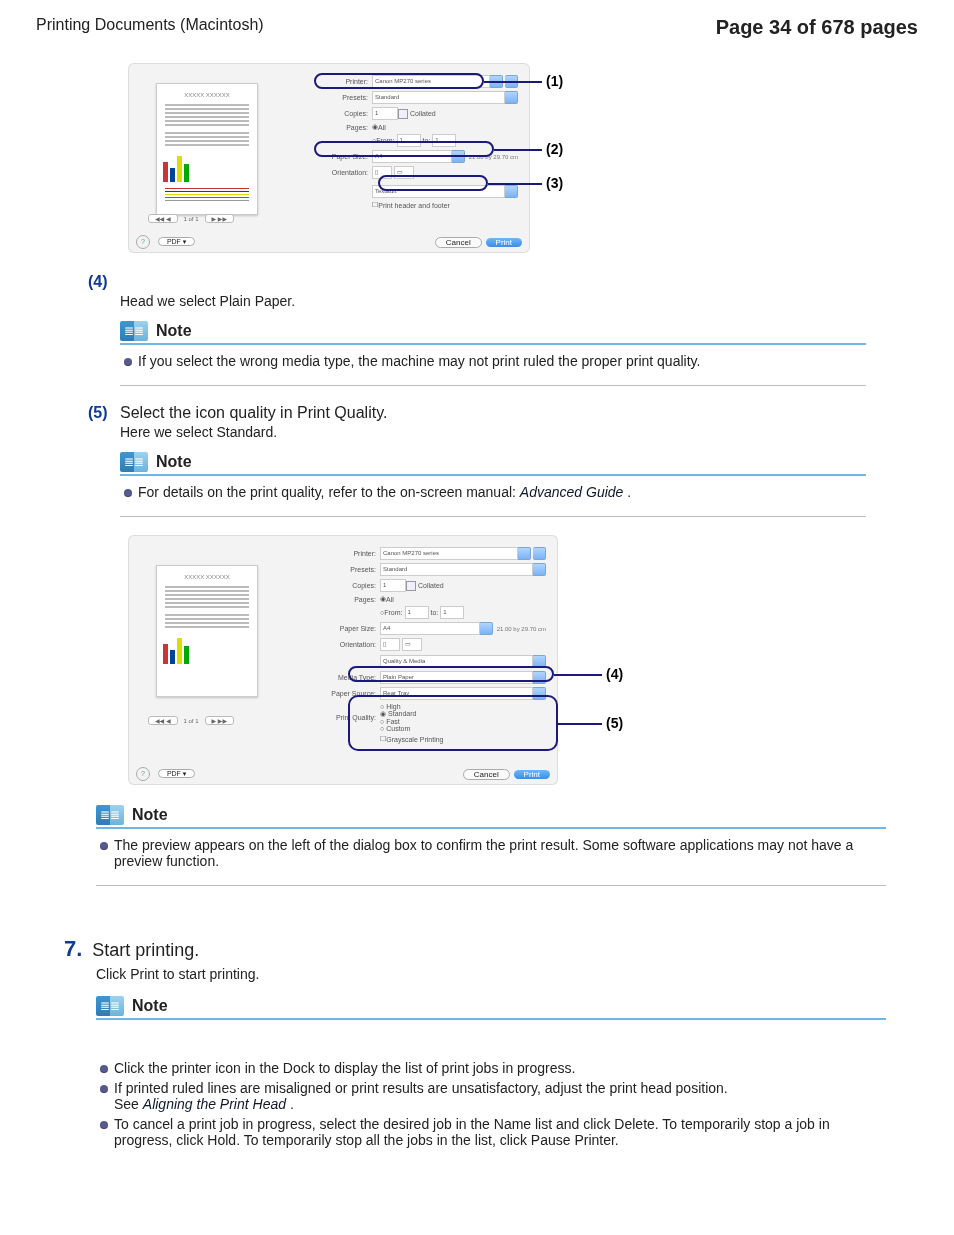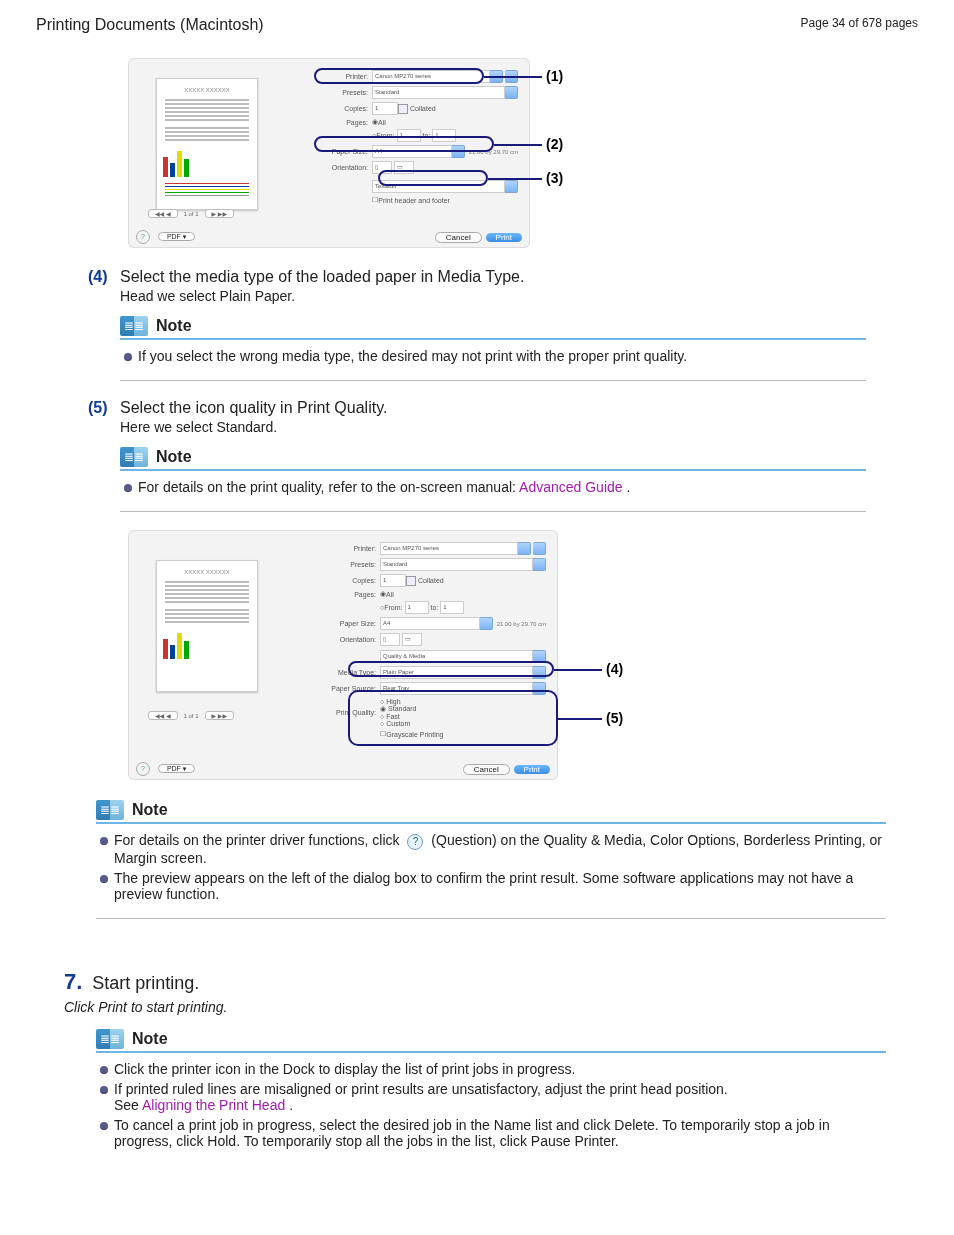--- a/index.html
+++ b/index.html
@@ -20,22 +20,22 @@
   .header-row {
     display: flex;
     justify-content: space-between;
     padding: 4px 8px 24px 8px;
   }
   .header-title {
     font-size: 16px;
     font-weight: 400;
   }
   .page-number {
-    font-size: 12px;
-    font-weight: 400;
+    font-size: 20px;
+    font-weight: 700;
     margin-left: 48px;
   }
   
   .shot-wrap {
     position: relative;
     margin: 0 auto 20px auto;
   }
   .shot {
     position: relative;
     background: #f3f3f3;
@@ -230,21 +230,21 @@
   .note-body li::before {
     content: "";
     position: absolute;
     left: 0; top: 5px;
     width: 8px; height: 8px;
     background: #565a8d;
     border-radius: 50%;
     box-shadow: inset 0 -1px 0 rgba(0,0,0,.3);
   }
   .note-box.wide { margin-left: 68px; margin-right: 40px; }
-  a.linkish { color: #a21caf; text-decoration: none; }
+  a.linkish { color: #0f172a; text-decoration: none; font-style: italic; }
   .inline-help {
     display: inline-block;
     width: 14px; height: 14px;
     background: #e5f4ff;
     border: 1px solid #79b;
     border-radius: 50%;
     color: #2a6d3b;
     font-size: 10px;
     line-height: 14px;
     text-align: center;
@@ -260,23 +260,23 @@
     font-weight: bold;
     font-size: 22px;
     display: inline-block;
     margin-right: 6px;
   }
   .big-step .bs-txt {
     font-size: 18px;
     margin-top: 45px;
   }
   .big-step .bs-sub {
+    margin-left: 32px;
     font-size: 14px;
     margin-top: 4px;
-    font-style: italic;
   }
 </style>
 </head>
 <body>
 
 <div class="page">
   <div class="header-row">
     <div class="header-title">Printing Documents (Macintosh)</div>
     <div class="page-number">Page 34 of 678 pages</div>
   </div>
@@ -394,33 +394,32 @@
     <div class="num" style="top:10px; left:418px;">(1)</div>
     <div class="leader" style="top:86px; left:366px; width:48px;"></div>
     <div class="num" style="top:78px; left:418px;">(2)</div>
     <div class="leader" style="top:120px; left:360px; width:54px;"></div>
     <div class="num" style="top:112px; left:418px;">(3)</div>
   </div>
 
   <div class="step-block">
     <div class="step-line">
       <div class="step-id">(4)</div>
-      <div class="step-text">Select the media type of the loaded paper in Media Type.</div>
     </div>
     <div class="step-sub">Head we select Plain Paper.</div>
   </div>
 
   <div class="note-box">
     <div class="note-head">
       <div class="note-icon">≣≣</div>
       <div class="note-title">Note</div>
     </div>
     <div class="note-body">
       <ul>
-          <li>If you select the wrong media type, the desired may not print with the proper print quality.</li>
+          <li>If you select the wrong media type, the machine may not print ruled the proper print quality.</li>
         </ul>
     </div>
   </div>
 
   <div class="step-block">
     <div class="step-line">
       <div class="step-id">(5)</div>
       <div class="step-text">Select the icon quality in Print Quality.</div>
     </div>
     <div class="step-sub">Here we select Standard.</div>
@@ -566,42 +565,37 @@
     <div class="num" style="top:180px; left:478px;">(5)</div>
   </div>
 
   <div class="note-box wide">
     <div class="note-head">
       <div class="note-icon">≣≣</div>
       <div class="note-title">Note</div>
     </div>
     <div class="note-body">
       <ul>
-        <li>
-          <span>For details on the printer driver functions, click </span>
-          <span class="inline-help">?</span>
-          <span> (Question) on the Quality &amp; Media, Color Options, Borderless Printing, or Margin screen.</span>
-        </li>
         <li>The preview appears on the left of the dialog box to confirm the print result. Some software applications may not have a preview function.</li>
       </ul>
     </div>
   </div>
 
   <div class="big-step">
     <span class="bs-num">7.</span>
     <span class="bs-txt">Start printing.</span>
     <div class="bs-sub">Click Print to start printing.</div>
   </div>
 
   <div class="note-box wide" style="margin-top:14px;">
     <div class="note-head">
       <div class="note-icon">≣≣</div>
       <div class="note-title">Note</div>
     </div>
-    <div class="note-body" style="border-bottom:none;">
+    <div class="note-body" style="border-bottom:none;margin-top:32px;">
       <ul>
         <li>Click the printer icon in the Dock to display the list of print jobs in progress.</li>
         <li>
           <span>If printed ruled lines are misaligned or print results are unsatisfactory, adjust the print head position.</span><br>
           <span>See </span>
           <a href="#" class="linkish">Aligning the Print Head</a>
           <span>.</span>
         </li>
         <li>To cancel a print job in progress, select the desired job in the Name list and click Delete. To temporarily stop a job in progress, click Hold. To temporarily stop all the jobs in the list, click Pause Printer.</li>
       </ul>

